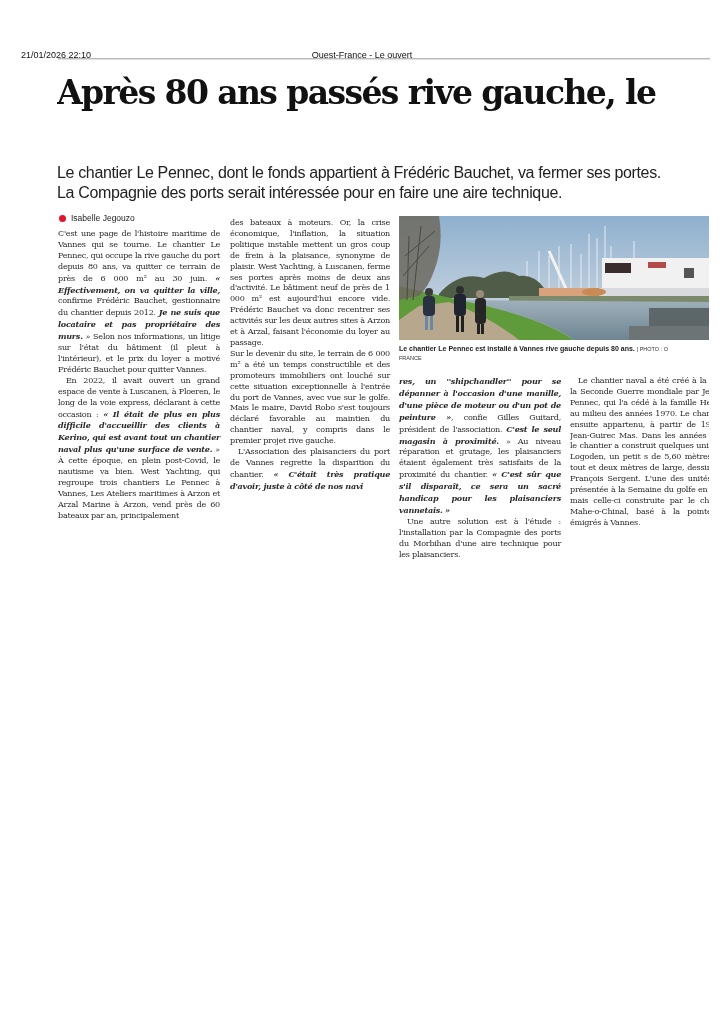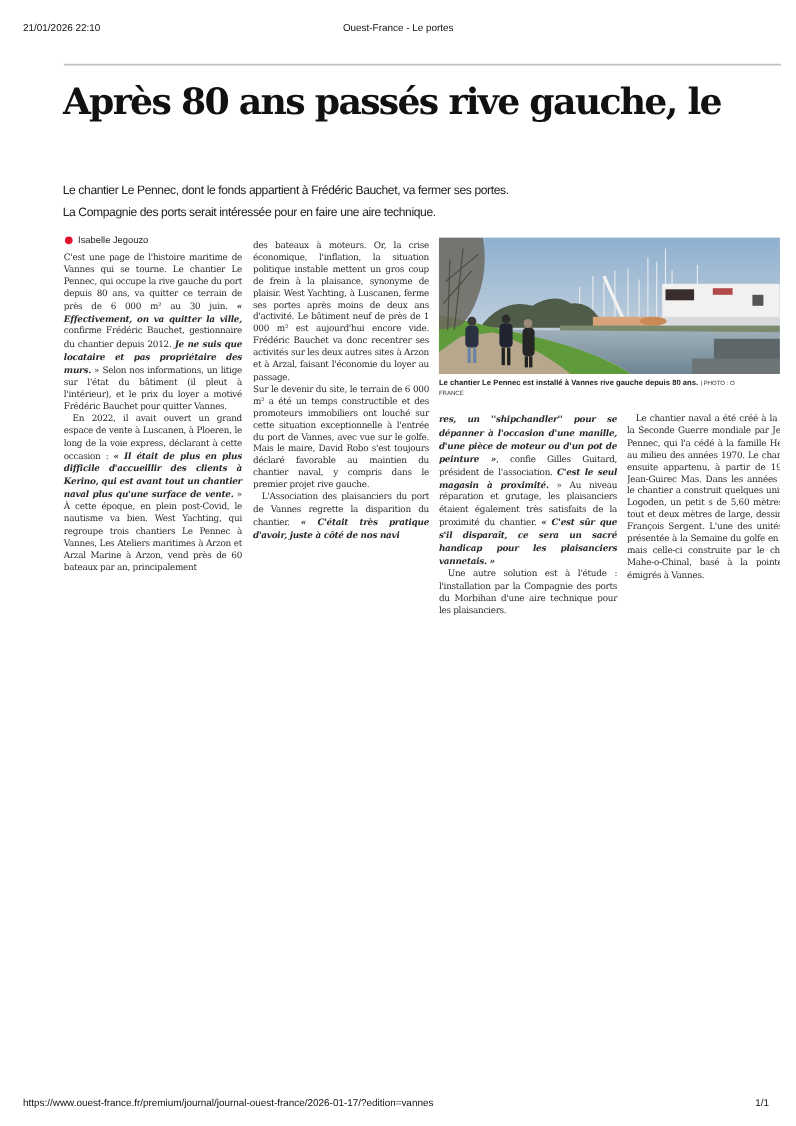--- a/index.html
+++ b/index.html
@@ -1,20 +1,20 @@
 <!DOCTYPE html>
 <html><head>
 <meta charset="utf-8">
 <style>
   * { box-sizing: border-box; margin: 0; padding: 0; }
   html, body { width: 724px; height: 1024px; background: #ffffff; overflow: hidden; }
   body { position: relative; font-family: "DejaVu Serif", serif; color: #1a1a1a; }
 
   .print-header, .print-footer {
-    position: absolute; font-family: "Liberation Sans", sans-serif; font-size: 9px; color: #111;
+    position: absolute; font-family: "Liberation Sans", sans-serif; font-size: 9px; color: #111; margin-top: 30px;
   }
   .print-date { left: 21px; top: 20px; }
   .print-title { left: 0; width: 724px; top: 20px; text-align: center; }
   .print-url { left: 21px; top: 997px; }
   .print-page { right: 25px; top: 997px; }
 
   .article-topline {
     position: absolute; left: 58px; top: 58px; width: 652px; height: 1px; background: #b8b8b8;
     box-shadow: 0 1px 1px rgba(0,0,0,0.15);
   }
@@ -22,21 +22,21 @@
   .headline {
     position: absolute; left: 57px; top: 75px; width: 680px; white-space: nowrap; overflow: hidden;
     font-family: "DejaVu Serif", serif; font-weight: bold; font-size: 33px; line-height: 36px;
     letter-spacing: -1.6px; color: #111;
   }
   .headline-clip { position: absolute; left: 0; top: 0; width: 709px; height: 1024px; overflow: hidden; pointer-events: none; }
   .headline-clip .headline { pointer-events: auto; }
 
   .standfirst {
     position: absolute; left: 57px; top: 163px; width: 660px;
-    font-family: "Liberation Sans", sans-serif; font-size: 11px; line-height: 20px; color: #222;
+    font-family: "Liberation Sans", sans-serif; font-size: 16px; line-height: 20px; color: #222;
     letter-spacing: -0.35px;
   }
 
   .byline {
     position: absolute; left: 59px; top: 213px; display: flex; align-items: center; gap: 5px;
     font-family: "Liberation Sans", sans-serif; font-size: 8.5px; color: #222;
   }
   .byline-dot { width: 7px; height: 7px; border-radius: 50%; background: #e2142d; display: inline-block; }
 
   .col {
@@ -69,21 +69,21 @@
   .caption .credit { font-weight: normal; font-size: 5.5px; color: #333; }
   .caption-line2 {
     position: absolute; left: 399px; top: 355px; font-family: "Liberation Sans", sans-serif;
     font-size: 5.5px; color: #333;
   }
 </style>
 </head>
 <body>
 
 <div class="print-header print-date">21/01/2026 22:10</div>
-<div class="print-header print-title">Ouest-France - Le portes</div>
+<div class="print-header print-title">Ouest-France - Le ouvert</div>
 
 <div class="article-topline"></div>
 
 <div class="headline-clip">
   <h1 class="headline">
     <span>Après 80 ans passés rive gauche, le</span><br>
   </h1>
 </div>
 
 <div class="standfirst">

